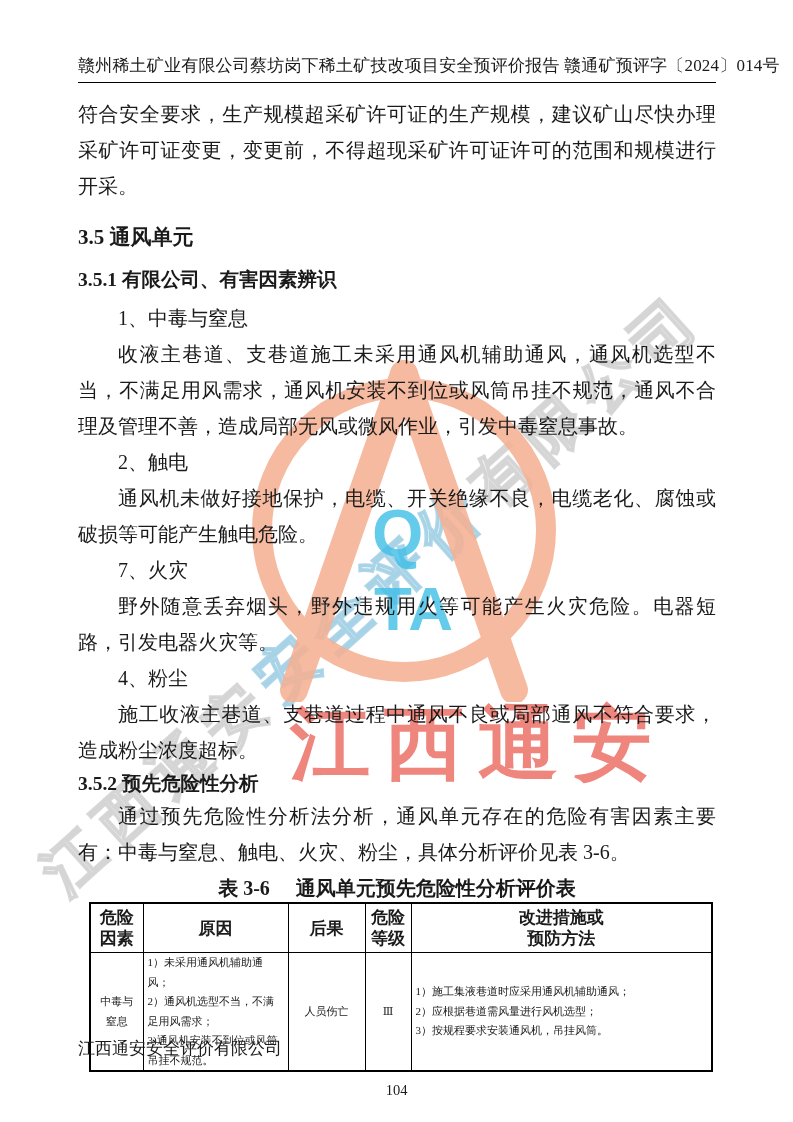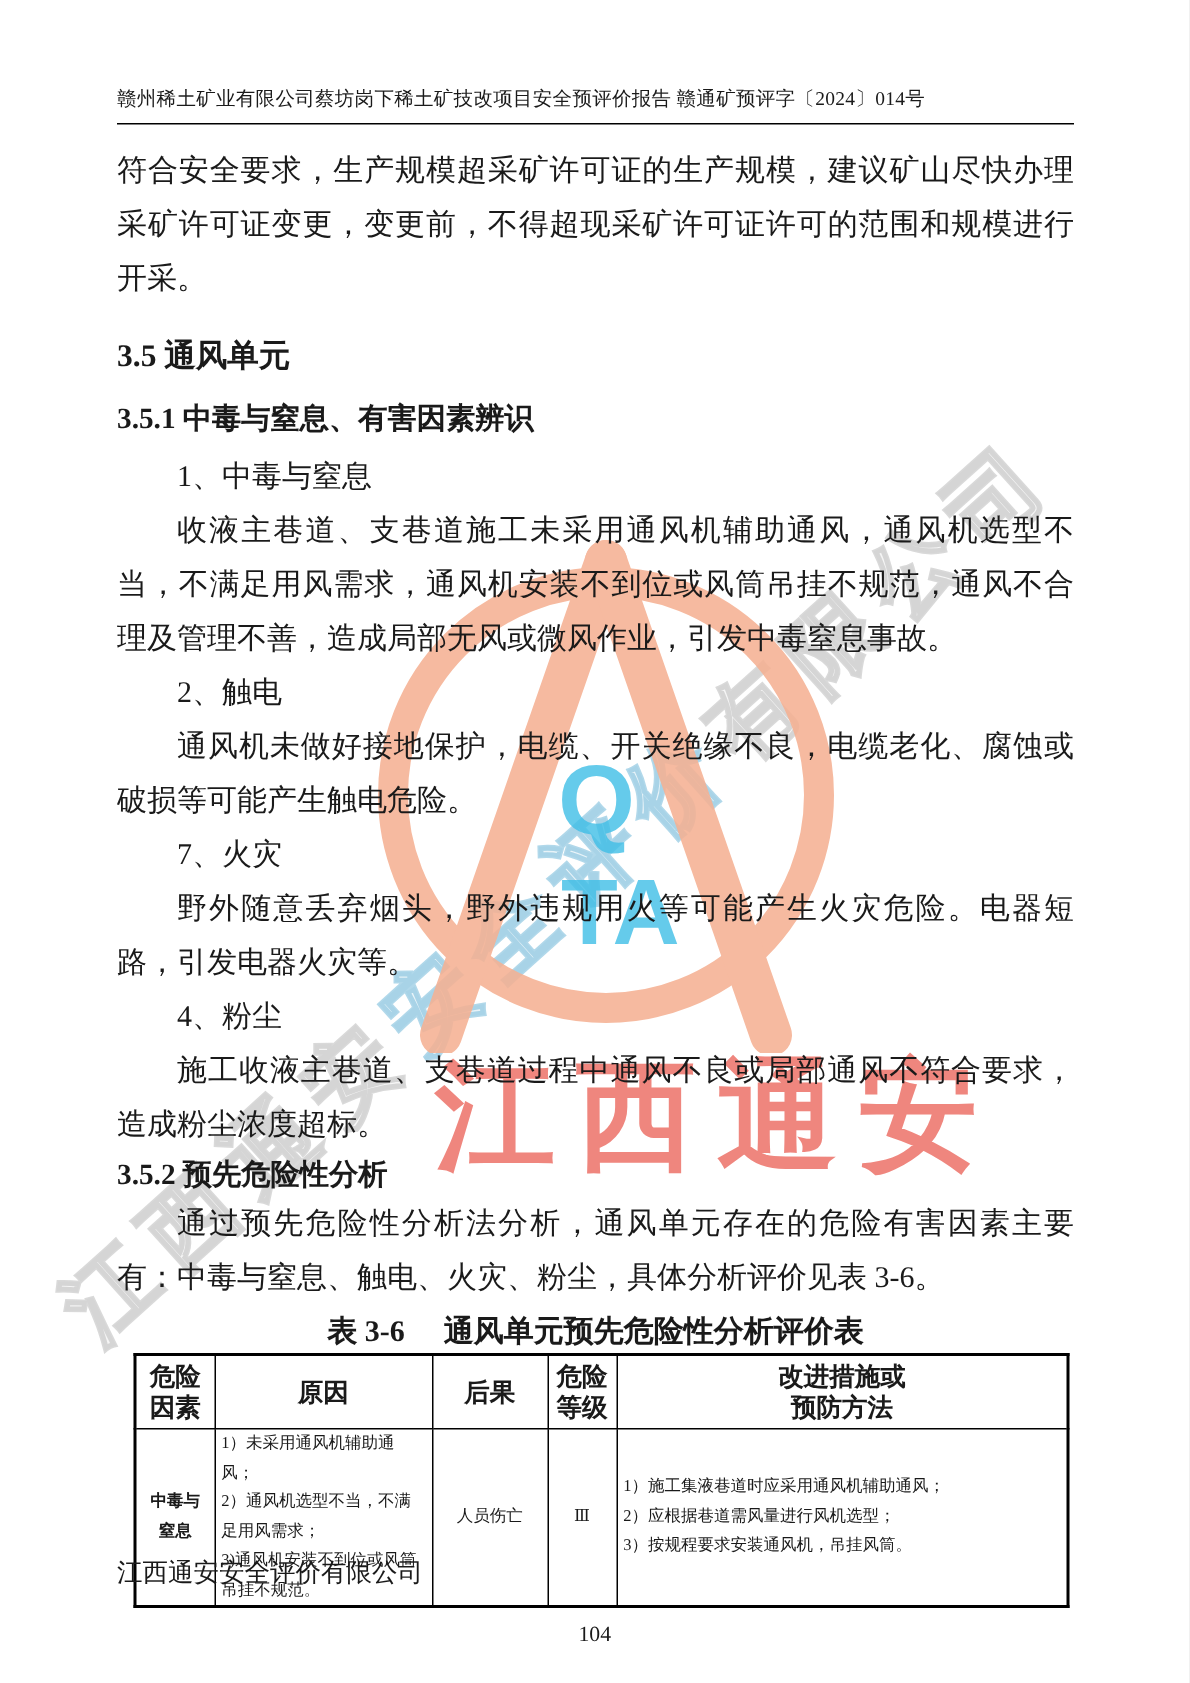--- a/index.html
+++ b/index.html
@@ -34,21 +34,21 @@
     position:absolute; left:290px; top:704px; white-space:nowrap;
     font-family:"Liberation Sans","DejaVu Sans",sans-serif; font-weight:bold;
     font-size:80px; letter-spacing:14px; line-height:1;
     color:rgba(234,100,90,0.78);
   }
 
   
   .content { position:absolute; left:78px; top:55px; width:638px; z-index:1; }
 
   .doc-header {
-    font-size:13px; line-height:22px; padding-bottom:5px;
+    font-size:17px; line-height:22px; padding-bottom:5px;
     border-bottom:1px solid #000; white-space:nowrap; letter-spacing:0.2px;
   }
 
   .para { margin:0; font-size:20px; line-height:36px; text-align:justify; }
   .para.first { margin-top:13px; }
   .indent { text-indent:40px; }
 
   .h1 { margin:18px 0 0; font-size:21px; line-height:30px; font-weight:bold; }
   .h2 { margin:14px 0 6px; font-size:19.5px; line-height:28px; font-weight:bold; }
   .h2.tight { margin:2px 0 0; }
@@ -67,21 +67,21 @@
   }
   table.pha th, table.pha td {
     border:1px solid #000; white-space:pre-line; overflow:hidden;
   }
   table.pha th {
     font-size:17px; line-height:21px; font-weight:bold; text-align:center;
     vertical-align:middle; padding:3px 1px;
   }
   table.pha td { font-size:11px; line-height:19.5px; padding:0 4px; }
   td.c-center { text-align:center; vertical-align:middle; font-weight:normal; }
-  td.c-bold   { text-align:center; vertical-align:middle; font-weight:bold; font-size:16.5px; }
+  td.c-bold   { text-align:center; vertical-align:middle; font-weight:normal; font-size:16.5px; }
   td.c-text   { text-align:left; vertical-align:middle; }
 
   .footer-company {
     position:absolute; left:78px; top:1039px; z-index:1;
     font-size:17px; line-height:20px;
   }
   .footer-page {
     position:absolute; left:0; right:0; top:1081px; z-index:1;
     text-align:center; font-size:14.5px; line-height:18px;
   }
@@ -105,21 +105,21 @@
     <div class="wm-brand">江西通安</div>
   </div>
 
   <div class="content">
 
     <div class="doc-header">赣州稀土矿业有限公司蔡坊岗下稀土矿技改项目安全预评价报告  赣通矿预评字〔2024〕014号</div>
 
     <p class="para first">符合安全要求，生产规模超采矿许可证的生产规模，建议矿山尽快办理采矿许可证变更，变更前，不得超现采矿许可证许可的范围和规模进行开采。</p>
 
     <h2 class="h1">3.5 通风单元</h2>
-    <h3 class="h2">3.5.1 中毒与窒息、有害因素辨识</h3>
+    <h3 class="h2">3.5.1 有限公司、有害因素辨识</h3>
 
     <div class="hazard-item">
       <p class="hazard-title">1、中毒与窒息</p>
       <p class="hazard-body">收液主巷道、支巷道施工未采用通风机辅助通风，通风机选型不当，不满足用风需求，通风机安装不到位或风筒吊挂不规范，通风不合理及管理不善，造成局部无风或微风作业，引发中毒窒息事故。</p>
     </div>
     <div class="hazard-item">
       <p class="hazard-title">2、触电</p>
       <p class="hazard-body">通风机未做好接地保护，电缆、开关绝缘不良，电缆老化、腐蚀或破损等可能产生触电危险。</p>
     </div>
     <div class="hazard-item">

